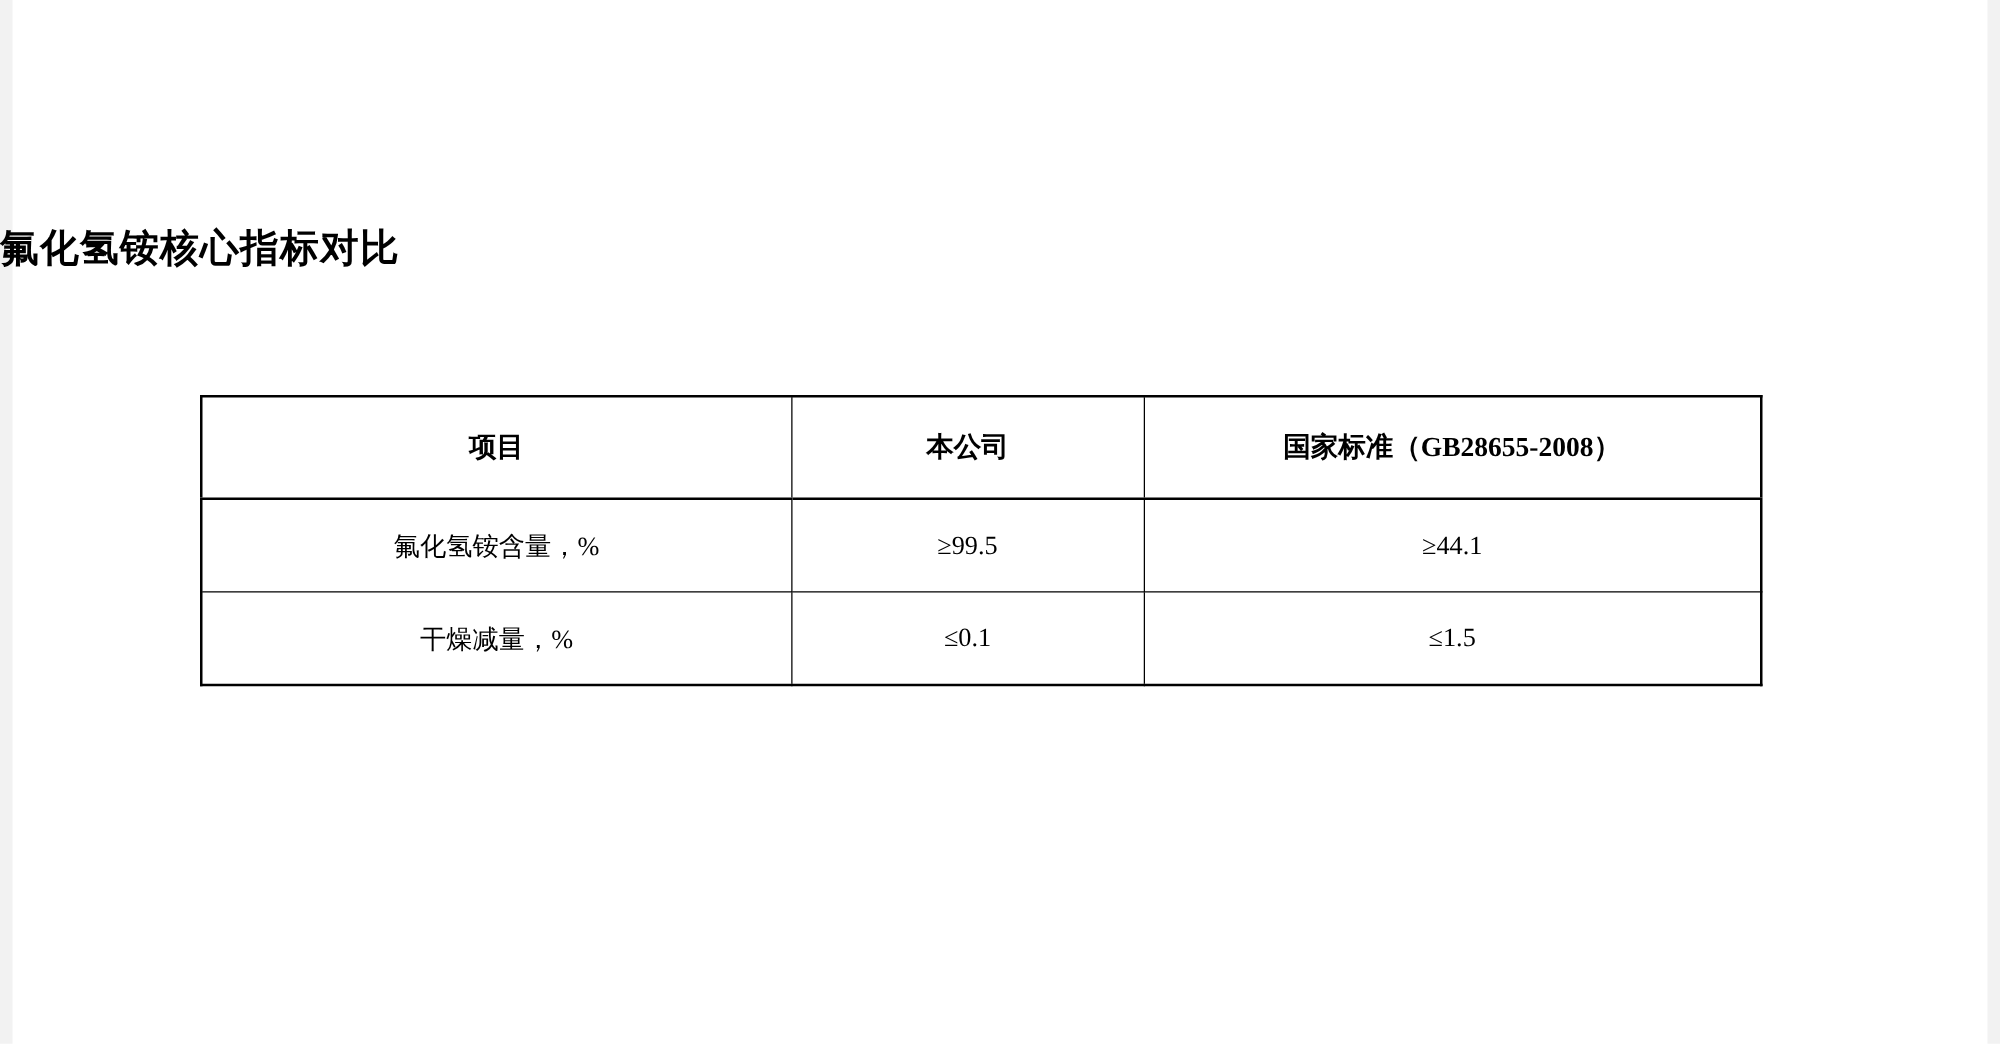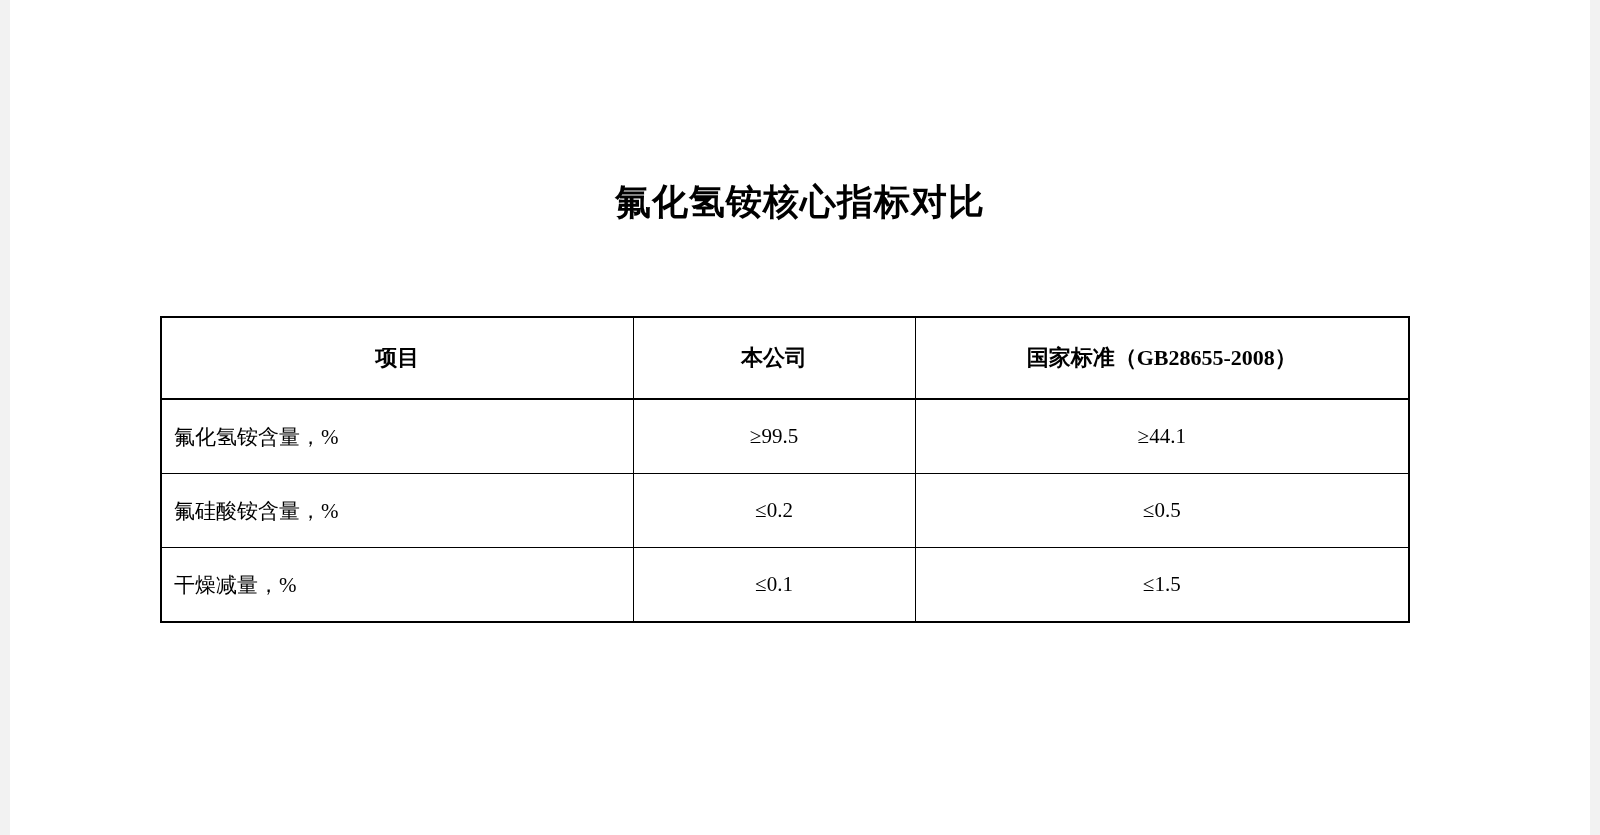--- a/index.html
+++ b/index.html
@@ -32,22 +32,21 @@
     background: #f2f2f2;
   }
   .edge-left { left: 0; }
   .edge-right { right: 0; }
 
   .doc-title {
     position: absolute;
     left: 0;
     top: 178px;
     width: 1600px;
-    text-align: center;
-    font-size: 36px;
+    font-size: 31px;
     font-weight: bold;
     letter-spacing: 1px;
     font-family: "Liberation Serif", "DejaVu Serif", serif;
   }
 
   .table-wrap {
     position: absolute;
     left: 160px;
     top: 316px;
     width: 1248px;
@@ -66,20 +65,21 @@
   table.compare thead th {
     height: 56px;
     font-size: 22px;
     font-weight: bold;
     text-align: center;
   }
   table.compare tbody td {
     height: 49px;
     font-size: 21px;
     font-weight: normal;
+    text-align: center;
   }
   .col-item { width: 472px; }
   .col-ours { width: 282px; }
   .col-std  { width: 494px; }
 
   td.cell-item {
     text-align: left;
     padding-left: 18px;
   }
   td.cell-val {
@@ -114,25 +114,20 @@
           <th>国家标准（GB28655-2008）</th>
         </tr>
       </thead>
       <tbody>
         <tr>
           <td class="cell-item">氟化氢铵含量，%</td>
           <td class="cell-val">≥99.5</td>
           <td class="cell-val">≥44.1</td>
         </tr>
         <tr>
-          <td class="cell-item">氟硅酸铵含量，%</td>
-          <td class="cell-val">≤0.2</td>
-          <td class="cell-val">≤0.5</td>
-        </tr>
-        <tr>
           <td class="cell-item">干燥减量，%</td>
           <td class="cell-val">≤0.1</td>
           <td class="cell-val">≤1.5</td>
         </tr>
       </tbody>
     </table>
   </div>
 </div>
 
 </body></html>

